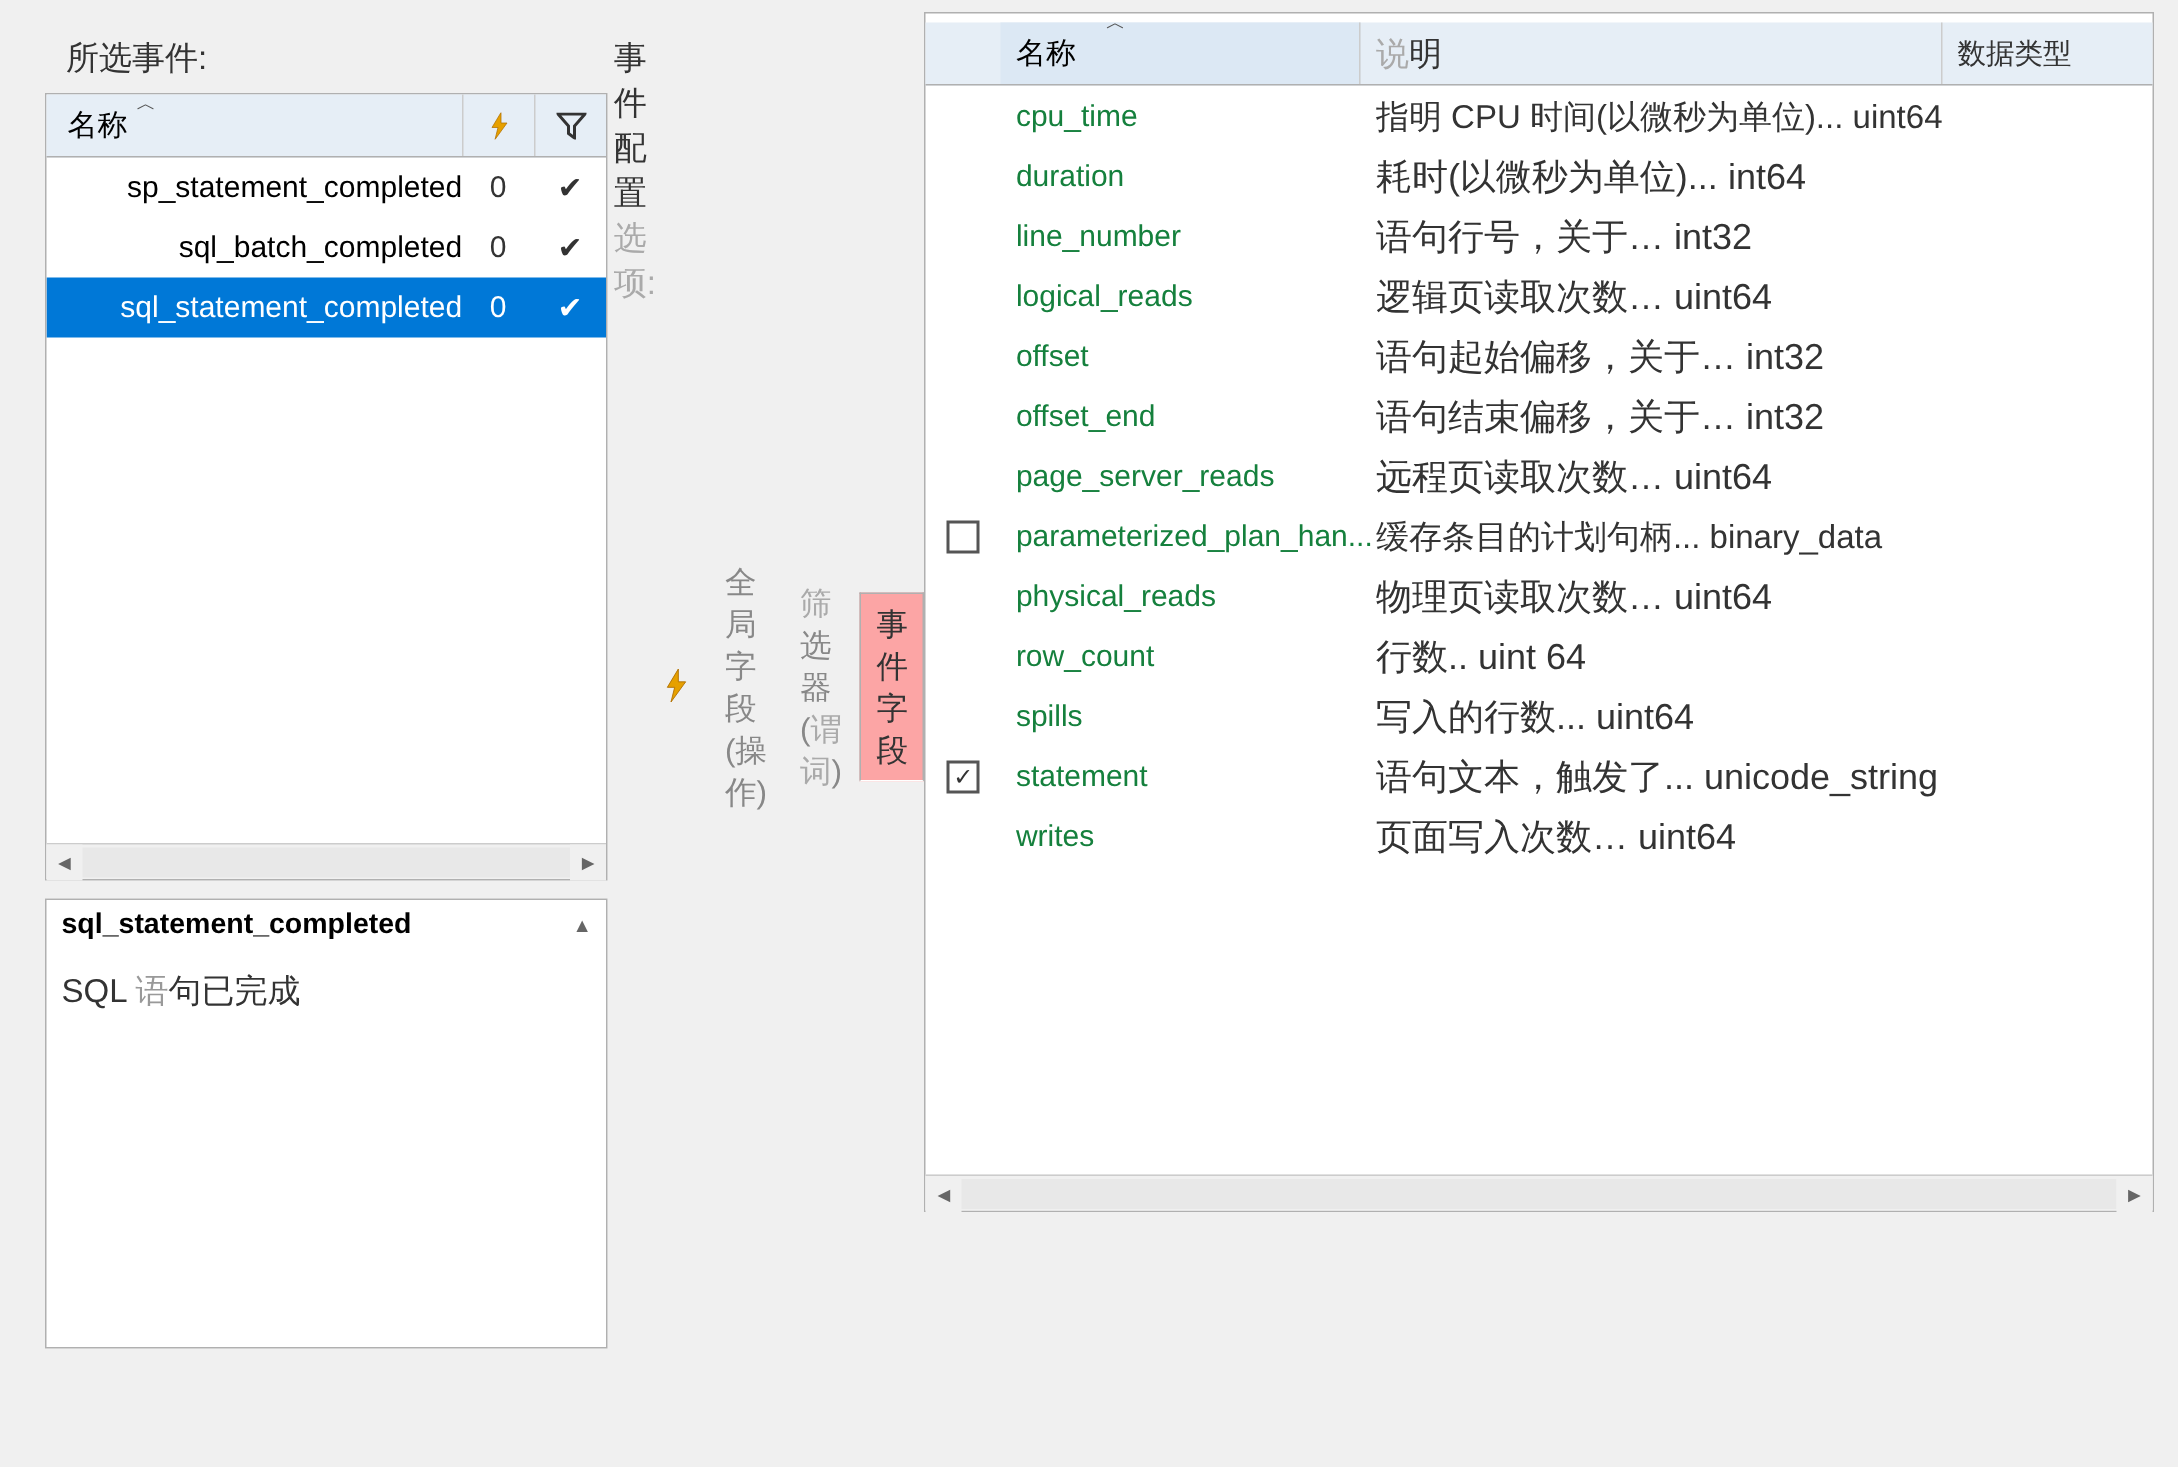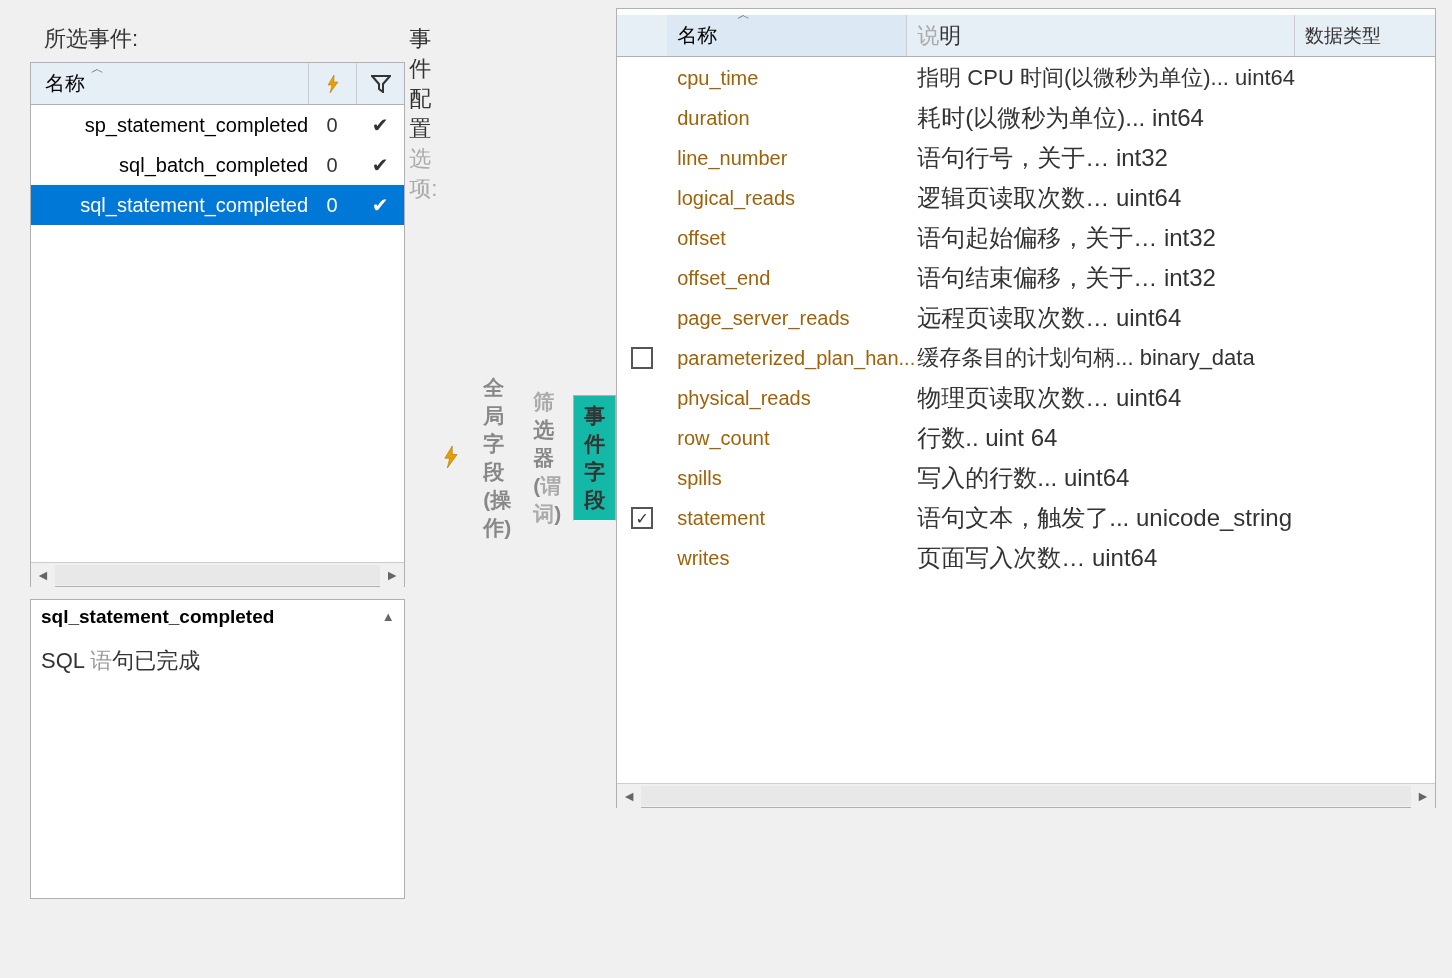--- a/index.html
+++ b/index.html
@@ -150,32 +150,31 @@
   cursor: pointer;
   font-size: 13px;
 }
 .tabs {
   display: flex;
   align-items: center;
   gap: 2px;
   margin-left: 4px;
   margin-top: 2px;
   position: relative;
-  font-weight: bold;
 }
 .tab {
   padding: 6px 10px;
   font-size: 21px;
   color: #333;
   cursor: pointer;
   position: relative;
   top: 3px;
 }
 .tab.active {
-  background: #14b8a6;
+  background: #fca5a5;
   border: 1px solid #b0b0b0;
   border-bottom: 1px solid #fff;
   z-index: 2;
 }
 .tab.inactive { color: #888; }
 .bolt-icon {
   display: inline-block;
   width: 20px;
   height: 22px;
   margin-right: 10px;
@@ -246,21 +245,21 @@
 .fr-chk {
   width: 50px;
   display: flex;
   align-items: center;
   justify-content: center;
 }
 .fr-name {
   width: 240px;
   padding-left: 10px;
   font-size: 20px;
-  color: #a16207;
+  color: #15803d;
 }
 .fr-desc {
   flex: 1;
   padding-left: 10px;
   font-size: 22px;
   color: #333;
   white-space: nowrap;
   overflow: hidden;
 }
 .fr-desc .type-inline { color: #333; }

